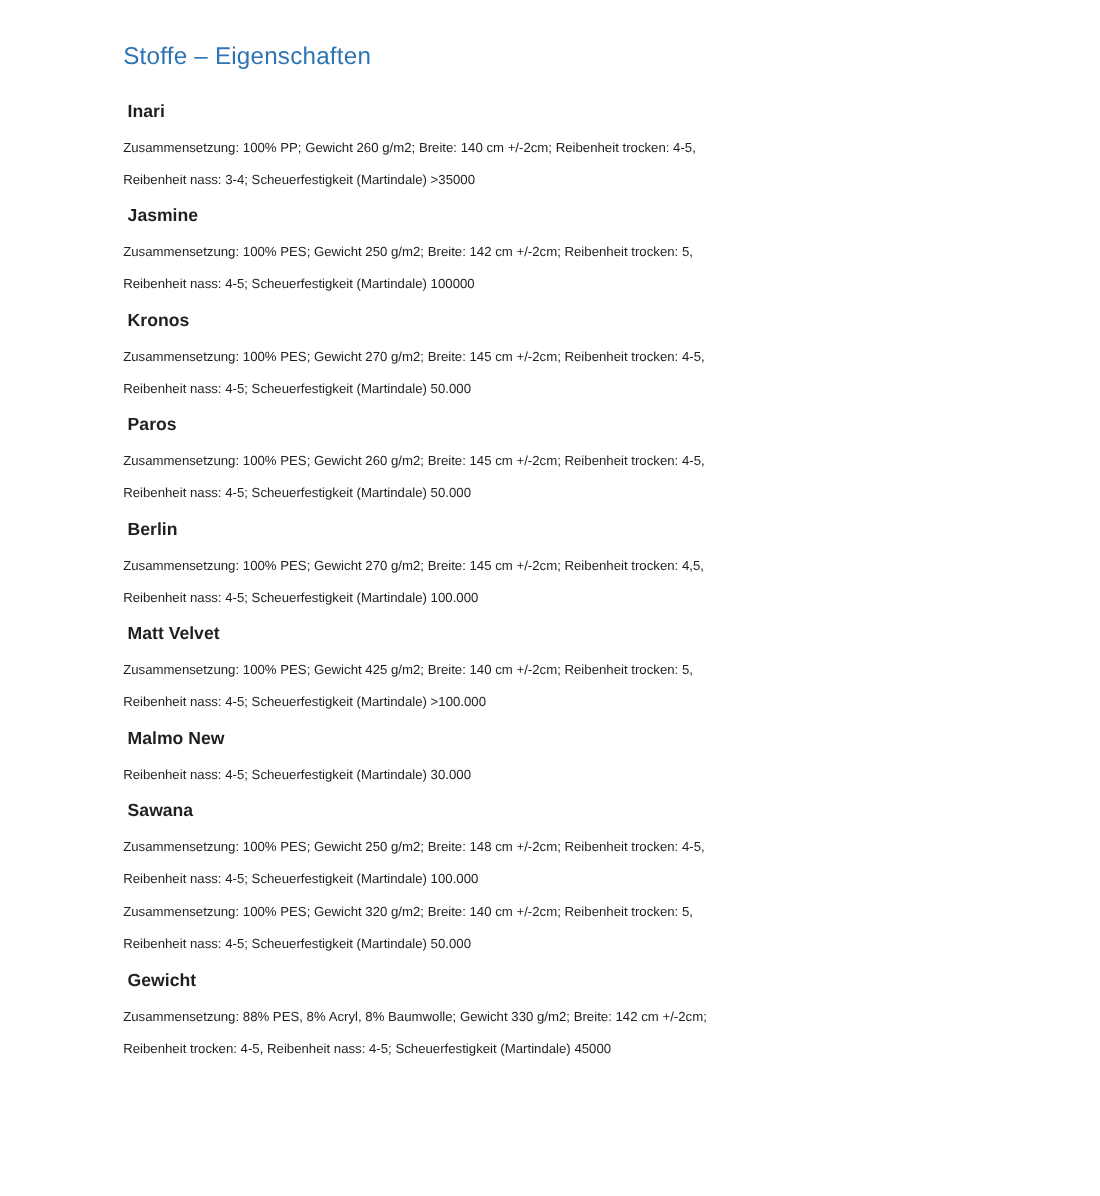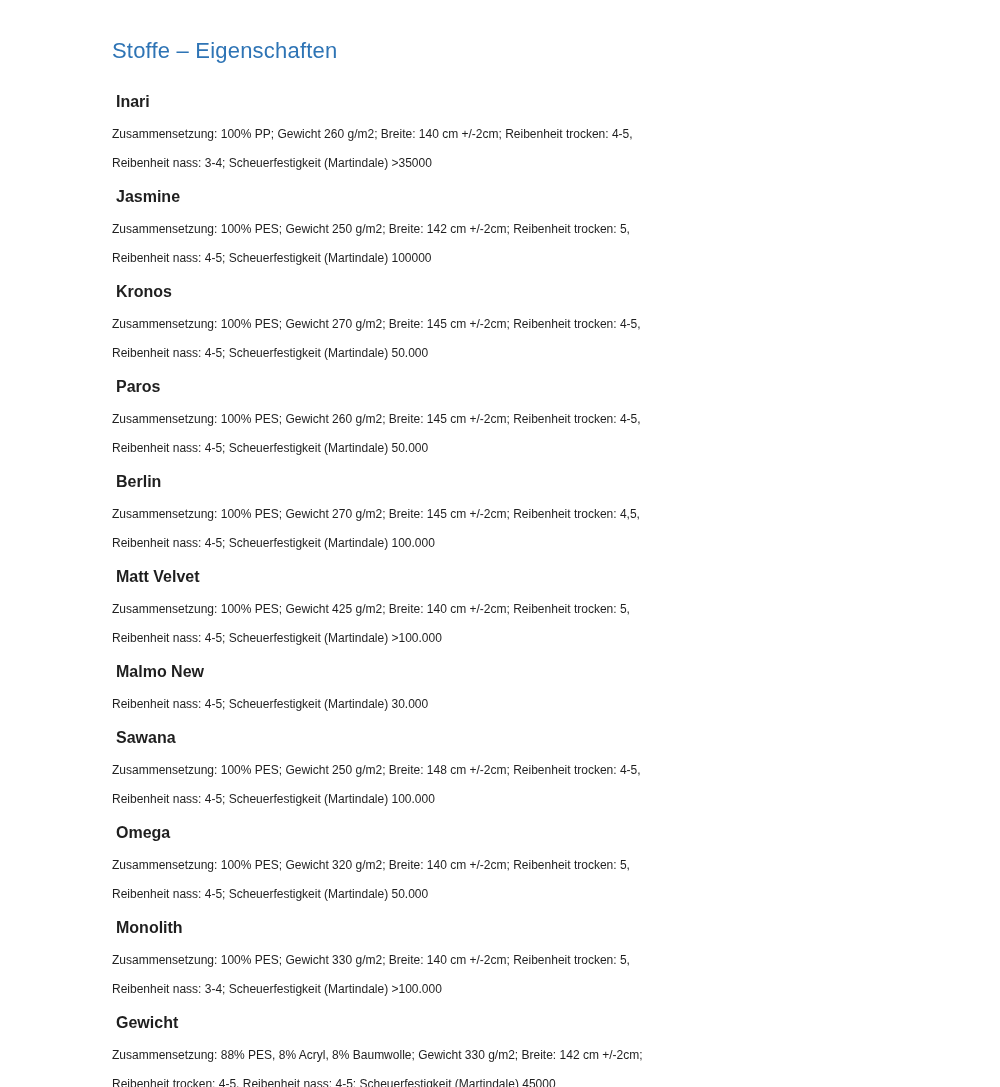--- a/index.html
+++ b/index.html
@@ -92,30 +92,24 @@
     <p class="fabric-line">Reibenheit nass: 4-5; Scheuerfestigkeit (Martindale) 30.000</p>
   </section>
 
   <section class="entry">
     <h2 class="fabric-name">Sawana</h2>
     <p class="fabric-line">Zusammensetzung: 100% PES; Gewicht 250 g/m2; Breite: 148 cm +/-2cm; Reibenheit trocken: 4-5,</p>
     <p class="fabric-line">Reibenheit nass: 4-5; Scheuerfestigkeit (Martindale) 100.000</p>
   </section>
 
   <section class="entry">
-    <h2 class="fabric-name">Omega</h2>
     <p class="fabric-line">Zusammensetzung: 100% PES; Gewicht 320 g/m2; Breite: 140 cm +/-2cm; Reibenheit trocken: 5,</p>
     <p class="fabric-line">Reibenheit nass: 4-5; Scheuerfestigkeit (Martindale) 50.000</p>
   </section>
 
-  <section class="entry">
-    <h2 class="fabric-name">Monolith</h2>
-    <p class="fabric-line">Zusammensetzung: 100% PES; Gewicht 330 g/m2; Breite: 140 cm +/-2cm; Reibenheit trocken: 5,</p>
-    <p class="fabric-line">Reibenheit nass: 3-4; Scheuerfestigkeit (Martindale) &gt;100.000</p>
-  </section>
 
   <section class="entry">
     <h2 class="fabric-name">Gewicht</h2>
     <p class="fabric-line">Zusammensetzung: 88% PES, 8% Acryl, 8% Baumwolle; Gewicht 330 g/m2; Breite: 142 cm +/-2cm;</p>
     <p class="fabric-line">Reibenheit trocken: 4-5, Reibenheit nass: 4-5; Scheuerfestigkeit (Martindale) 45000</p>
   </section>
 </div>
 </div>
 
 </body></html>

